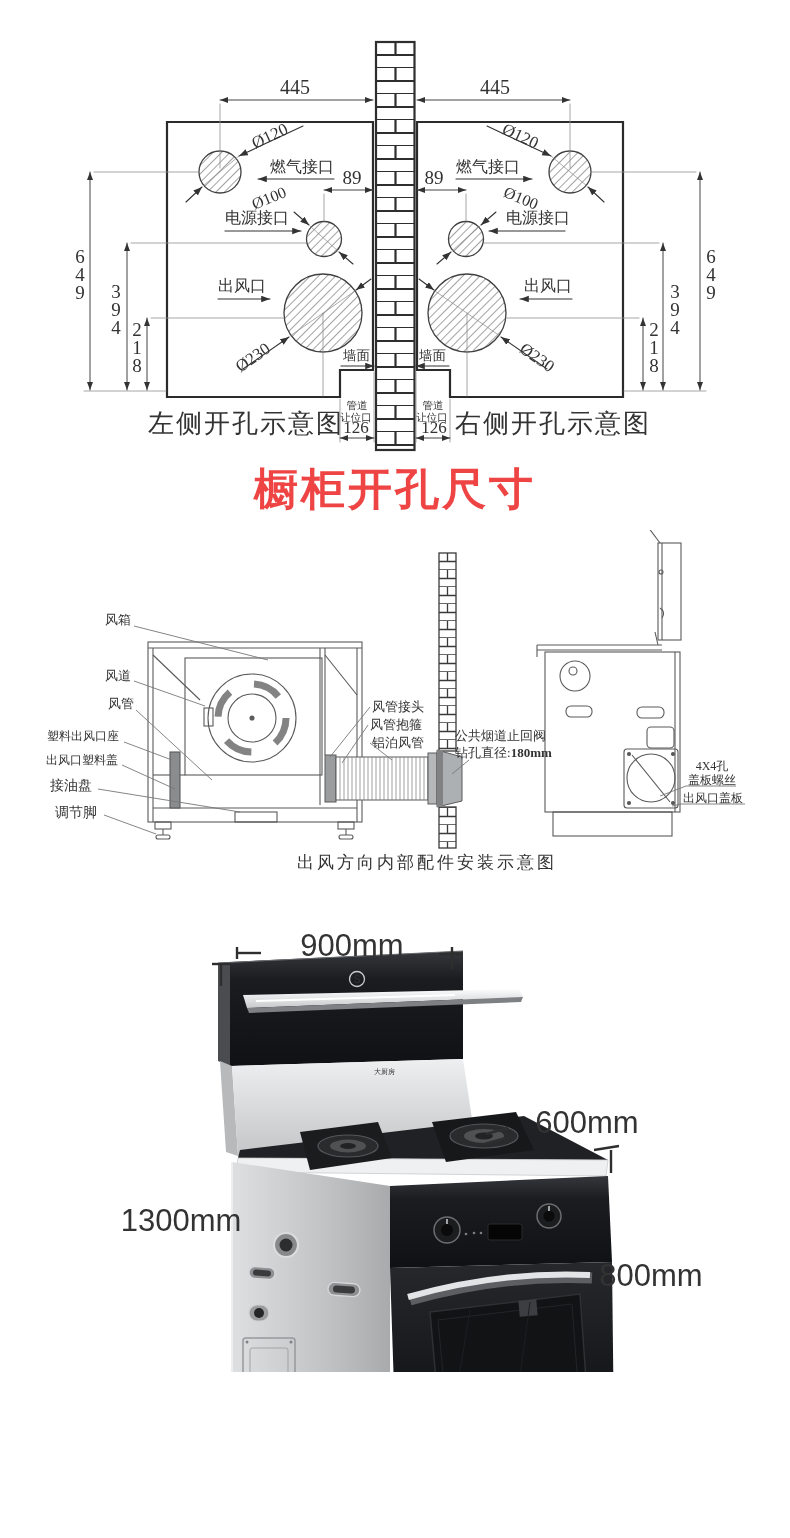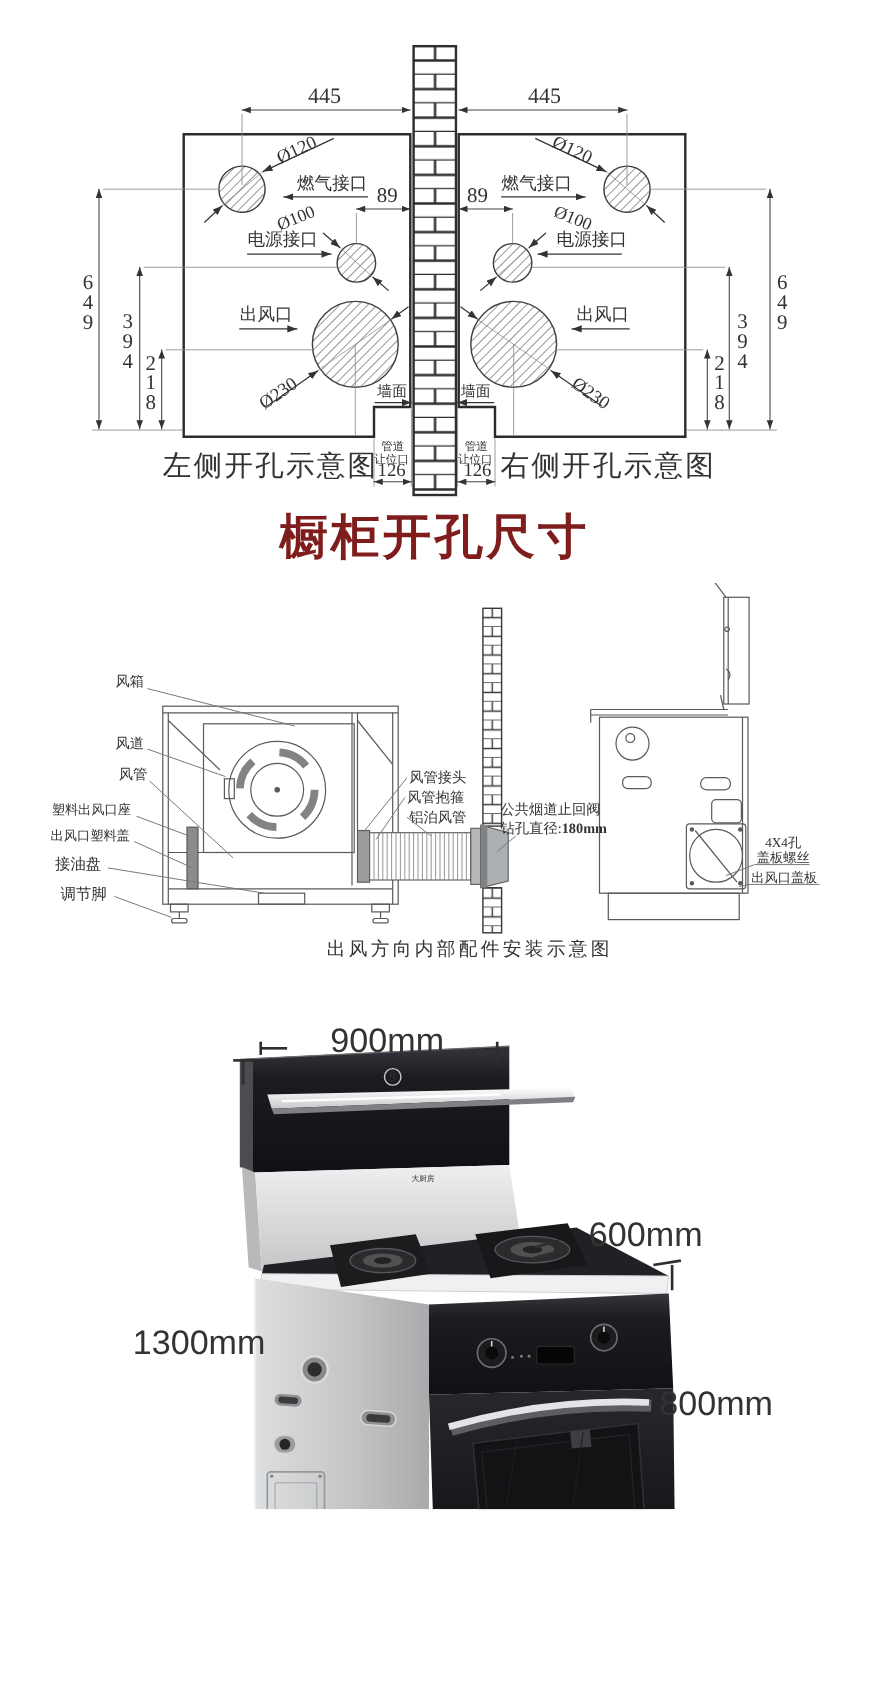--- a/index.html
+++ b/index.html
@@ -4,21 +4,21 @@
 <style>
   html,body{margin:0;padding:0;background:#ffffff;}
   .page{position:relative;width:790px;height:1372px;background:#fff;overflow:hidden;
         font-family:"Liberation Serif","DejaVu Serif",serif;}
   .abs{position:absolute;left:0;}
   svg{display:block;}
   svg text{font-family:"Liberation Serif","DejaVu Serif",serif;fill:#333;}
   .sans{font-family:"Liberation Sans","DejaVu Sans",sans-serif;}
   #section-title{position:absolute;top:458px;left:0;width:790px;height:62px;
       text-align:center;font-family:"Liberation Sans","DejaVu Sans",sans-serif;
-      font-weight:bold;font-size:44px;letter-spacing:3px;color:#7f1d1d;line-height:62px;}
+      font-weight:bold;font-size:44px;letter-spacing:3px;color:#ef4444;line-height:62px;}
   .vdim{font-size:19px;}
 </style>
 </head>
 <body>
 
 <div class="page">
 
 <svg class="abs" style="top:30px" width="790" height="430" viewBox="0 30 790 430">
   <defs>
     <pattern id="brickL" width="39" height="26" patternUnits="userSpaceOnUse" x="376" y="42">

